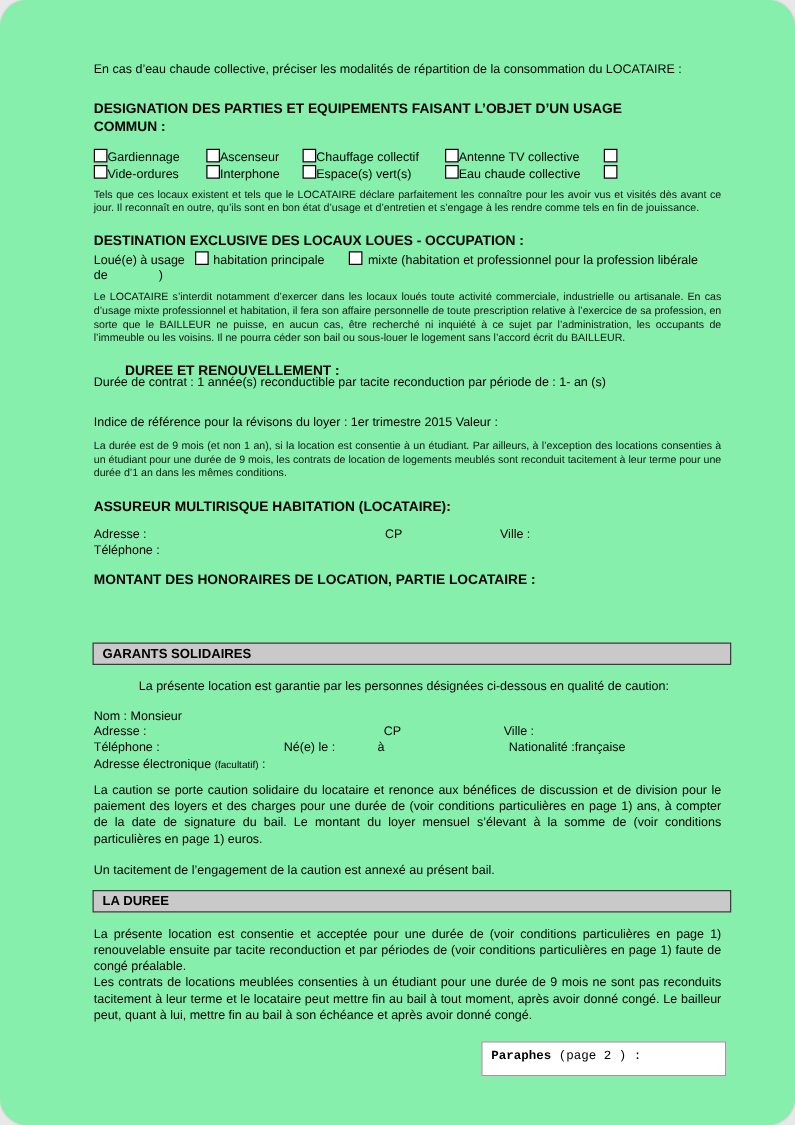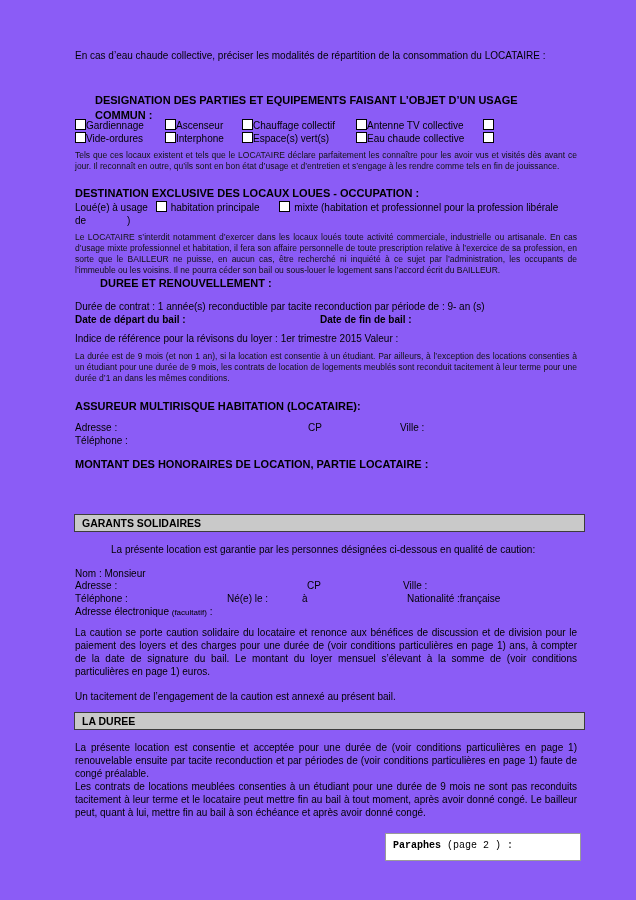--- a/index.html
+++ b/index.html
@@ -1,19 +1,19 @@
 <!DOCTYPE html>
 <html><head>
 <meta charset="utf-8">
 <style>
   html,body{margin:0;padding:0;background:#e8e8e8;}
   .page{
-    position:relative;width:636px;height:900px;background:#8b5cf6;
+    position:relative;width:636px;height:900px;background:#86efac;
     font-family:"Liberation Sans",sans-serif;color:#000;overflow:hidden;
-    margin:0 auto;box-shadow:0 0 2px rgba(0,0,0,.2);
+    margin:0 auto;box-shadow:0 0 2px rgba(0,0,0,.2);border-radius:22px;
   }
   .content{position:absolute;left:75px;top:0;width:502px;height:100%;}
   .blk{position:absolute;left:0;width:100%;}
   .body{font-size:10px;line-height:13px;}
   .just{text-align:justify;}
   .h{font-weight:bold;font-size:11px;line-height:15px;}
   .note{font-size:8.5px;line-height:11px;text-align:justify;color:#111;}
   .b{font-weight:bold;}
   .cb{
     display:inline-block;width:9px;height:9px;border:1px solid #000;
@@ -36,21 +36,21 @@
   p{margin:0;}
 </style>
 </head>
 <body>
 
 <div class="page">
   <div class="content">
 
     <div class="blk body" style="top:49px;max-width:472px;">En cas d’eau chaude collective, préciser les modalités de répartition de la consommation du LOCATAIRE :</div>
 
-    <div class="blk" style="top:93px;margin-left:20px;">
+    <div class="blk" style="top:80px;">
       <div class="h">DESIGNATION DES PARTIES ET EQUIPEMENTS FAISANT L’OBJET D’UN USAGE</div>
       <div class="h">COMMUN :</div>
     </div>
 
     <div class="cbrow" style="top:119px;width:100%;padding-left:12px;">
       <span class="cbcol" style="left:0;"><span class="cb"></span><span>Gardiennage</span></span>
       <span class="cbcol" style="left:90px;"><span class="cb"></span><span>Ascenseur</span></span>
       <span class="cbcol" style="left:167px;"><span class="cb"></span><span>Chauffage collectif</span></span>
       <span class="cbcol" style="left:281px;"><span class="cb"></span><span>Antenne TV collective</span></span>
       <span class="cbcol" style="left:408px;"><span class="cb"></span></span>
@@ -70,26 +70,22 @@
       <span>Loué(e) à usage</span>
       <span class="cb" style="margin:0 4px 0 5px;"></span><span>habitation principale</span>
       <span class="cb" style="margin:0 4px 0 17px;"></span><span>mixte (habitation et professionnel pour la profession libérale</span>
     </div>
     <div class="blk body" style="top:214px;">
       <span>de</span>
       <span style="margin-left:38px;">)</span>
     </div>
     <div class="blk note" style="top:232px;">Le LOCATAIRE s’interdit notamment d’exercer dans les locaux loués toute activité commerciale, industrielle ou artisanale. En cas d’usage mixte professionnel et habitation, il fera son affaire personnelle de toute prescription relative à l’exercice de sa profession, en sorte que le BAILLEUR ne puisse, en aucun cas, être recherché ni inquiété à ce sujet par l’administration, les occupants de l’immeuble ou les voisins. Il ne pourra céder son bail ou sous-louer le logement sans l’accord écrit du BAILLEUR.</div>
 
-    <div class="blk h" style="top:276px;padding-left:25px;">DUREE ET RENOUVELLEMENT :</div>
-    <div class="blk body" style="top:300px;white-space:nowrap;">Durée de contrat : 1 année(s) reconductible par tacite reconduction par période de : 9- an (s)</div>
-    <div class="fieldline" style="top:313px;">
-      <span class="fpos b" style="left:0;">Date de départ du bail :</span>
-      <span class="fpos b" style="left:245px;">Date de fin de bail :</span>
-    </div>
+    <div class="blk h" style="top:290px;padding-left:25px;">DUREE ET RENOUVELLEMENT :</div>
+    <div class="blk body" style="top:300px;white-space:nowrap;">Durée de contrat : 1 année(s) reconductible par tacite reconduction par période de : 1- an (s)</div>
     <div class="blk body" style="top:332px;white-space:nowrap;">Indice de référence pour la révisons du loyer : 1er trimestre  2015 Valeur :</div>
     <div class="blk note" style="top:351px;">La durée est de 9 mois (et non 1 an), si la location est consentie à un étudiant. Par ailleurs, à l’exception des locations consenties à un étudiant pour une durée de 9 mois, les contrats de location de logements meublés sont reconduit tacitement à leur terme pour une durée d’1 an dans les mêmes conditions.</div>
 
     <div class="blk h" style="top:399px;">ASSUREUR MULTIRISQUE HABITATION (LOCATAIRE):</div>
     <div class="fieldline" style="top:421px;">
       <span class="fpos" style="left:0;">Adresse :</span>
       <span class="fpos" style="left:233px;">CP</span>
       <span class="fpos" style="left:325px;">Ville :</span>
     </div>
     <div class="fieldline" style="top:434px;">

